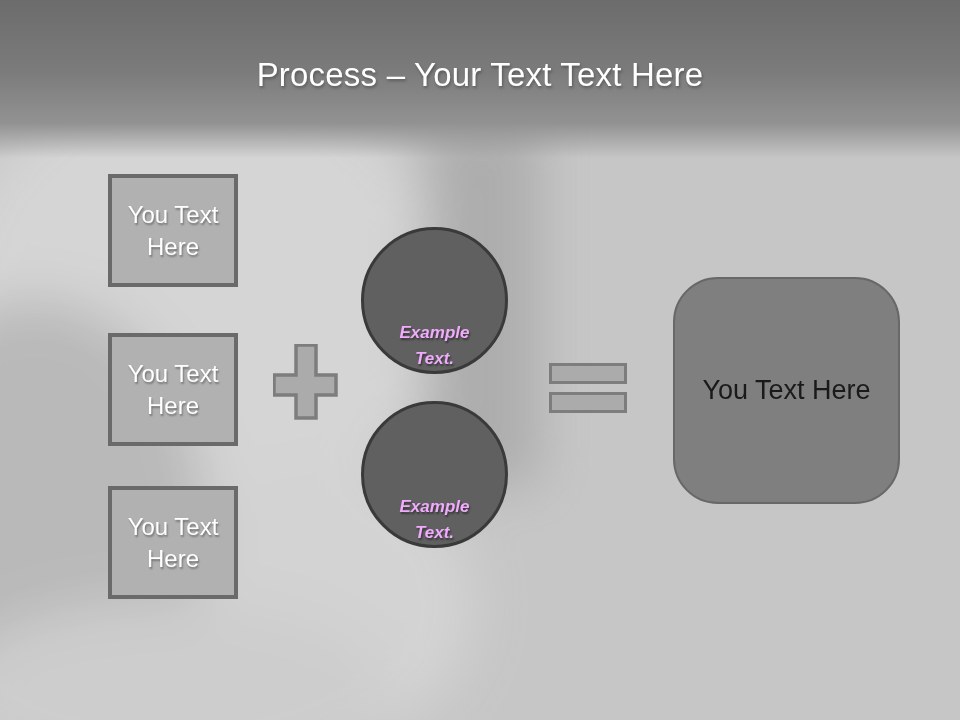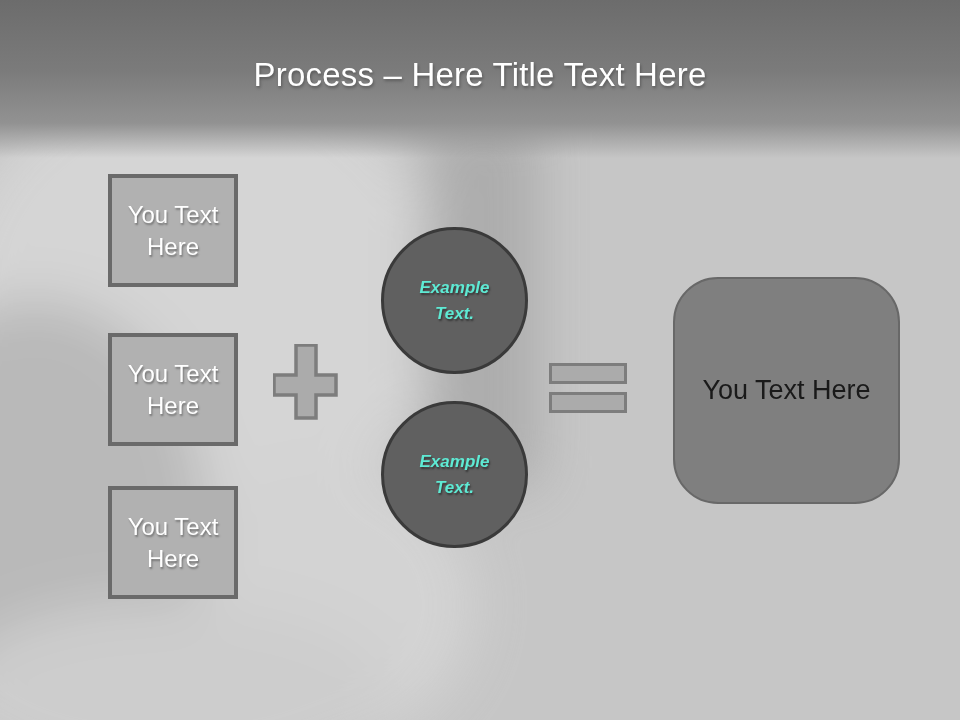--- a/index.html
+++ b/index.html
@@ -29,24 +29,24 @@
     padding:0 14px;
   }
   .side-box.b1{top:174px}.side-box.b2{top:333px}.side-box.b3{top:486px}
   .plus-wrap{position:absolute;left:273px;top:344px;width:66px;height:77px;}
   .eq-bar{
     position:absolute;left:549px;width:78px;height:21px;box-sizing:border-box;
     background:#ababab;border:3px solid #7d7d7d;
   }
   .eq-bar.e1{top:363px}.eq-bar.e2{top:392px}
   .proc-circle{
-    position:absolute;left:381px;width:147px;height:147px;box-sizing:border-box;
+    position:absolute;left:361px;width:147px;height:147px;box-sizing:border-box;
     background:#606060;border:3px solid #3a3a3a;border-radius:50%;
-    display:flex;align-items:center;justify-content:center;text-align:center;
-    color:#5eead4;font-size:17px;font-weight:bold;font-style:italic;line-height:1.5;
+    display:flex;align-items:flex-end;justify-content:center;text-align:center;
+    color:#f0abfc;font-size:17px;font-weight:bold;font-style:italic;line-height:1.5;
     text-shadow:1px 1.5px 2px rgba(0,0,0,.45);
     padding:0 26px;
   }
   .proc-circle.c1{top:227px}.proc-circle.c2{top:401px}
   .result-box{
     position:absolute;left:673px;top:277px;width:227px;height:227px;box-sizing:border-box;
     background:#7f7f7f;border:2px solid #686868;border-radius:45px;
     display:flex;align-items:center;justify-content:center;text-align:center;
     color:#1a1a1a;font-size:27px;
   }
@@ -67,21 +67,21 @@
       <rect x="425" y="115" width="115" height="370" fill="#a9a9a9"></rect>
       <ellipse cx="320" cy="605" rx="155" ry="140" fill="#d6d6d6"></ellipse>
       <ellipse cx="35" cy="520" rx="170" ry="220" fill="#b7b7b7"></ellipse>
       <ellipse cx="170" cy="690" rx="220" ry="90" fill="#cfcfcf"></ellipse>
     </g>
   </svg>
 
   <div class="title-band"></div>
 
   <h1 class="slide-title"><span class="bold">Process</span>
-    <span>– Here Title Text Here</span></h1>
+    <span>– Your Text Text Here</span></h1>
 
   <div class="side-box b1">
     <span>You Text Here</span>
   </div>
   <div class="side-box b2">
     <span>You Text Here</span>
   </div>
   <div class="side-box b3">
     <span>You Text Here</span>
   </div>

